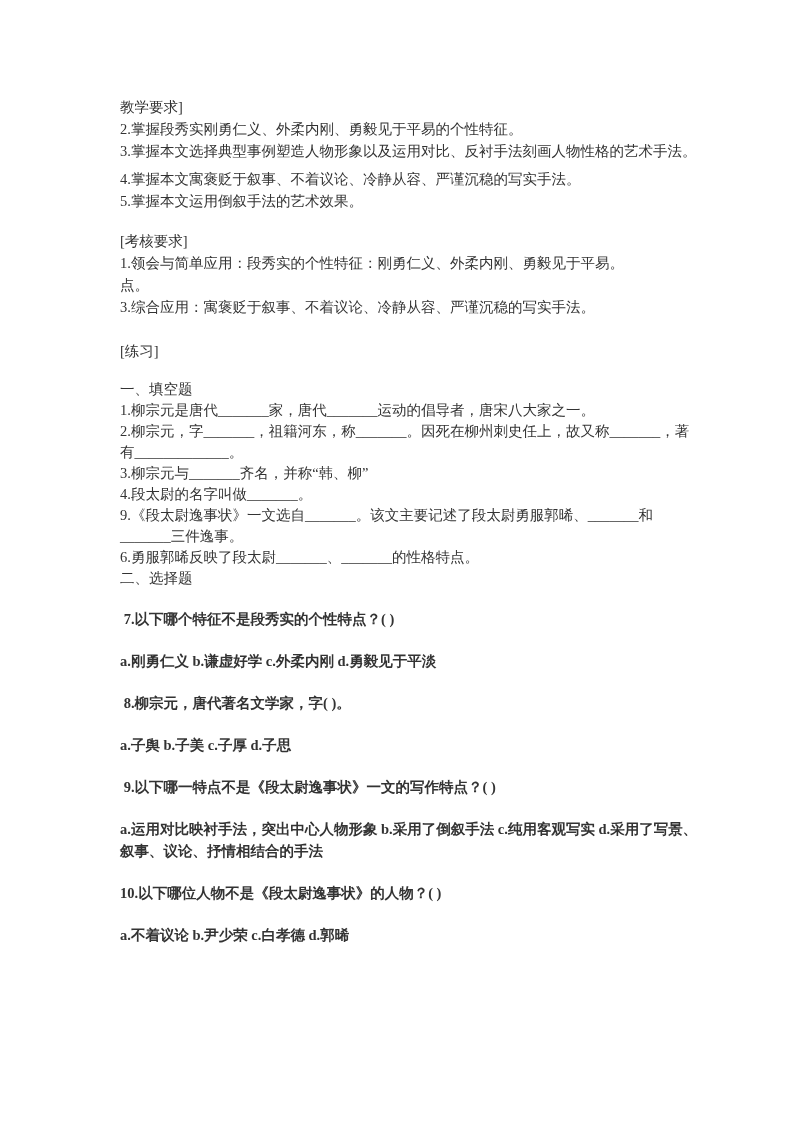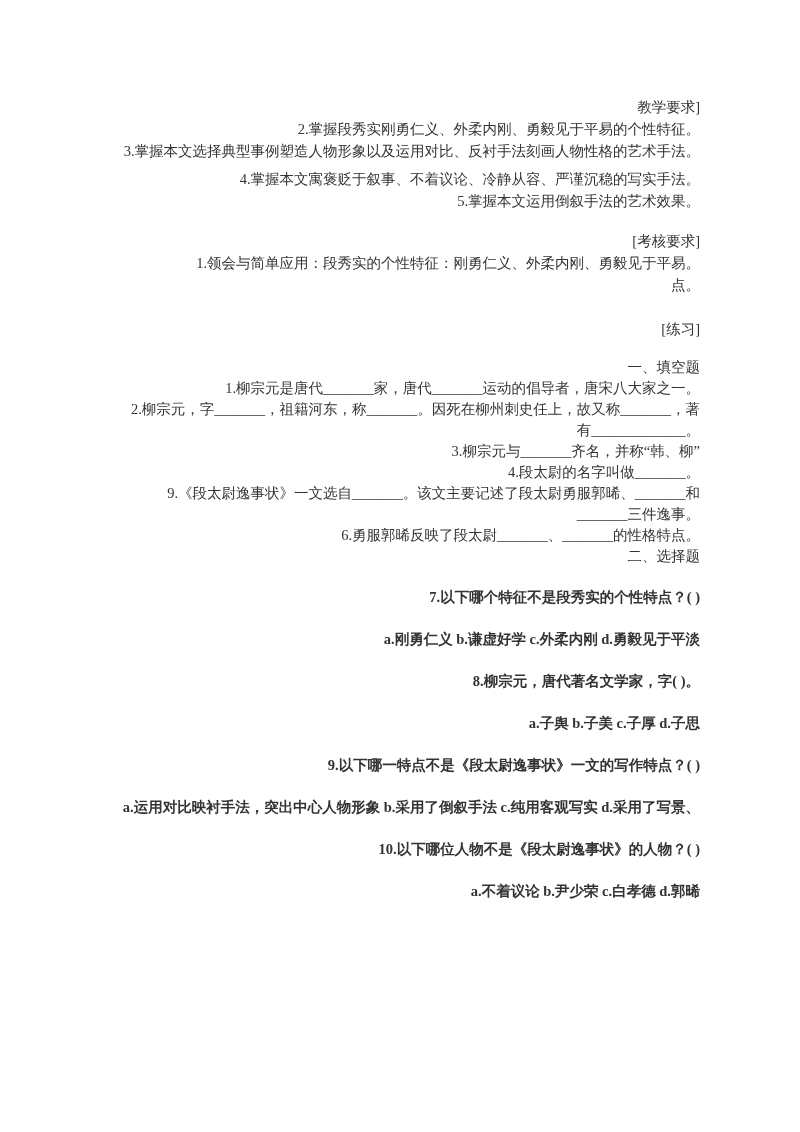--- a/index.html
+++ b/index.html
@@ -19,21 +19,20 @@
     padding: 96px 100px 0 120px;
     background: #ffffff;
     color: #333333;
     font-family: "Liberation Serif", "DejaVu Serif", serif;
     font-size: 14.5px;
   }
   .line {
     white-space: pre;
     height: 22px;
     line-height: 22px;
-    text-align: right;
   }
   .tight .line {
     height: 21px;
     line-height: 21px;
   }
   .sp6  { height: 6px;  }
   .sp17 { height: 17px; }
   .sp18 { height: 18px; }
   .sp19 { height: 19px; }
   .sp22 { height: 22px; }
@@ -52,20 +51,21 @@
     <div class="line">4.掌握本文寓褒贬于叙事、不着议论、冷静从容、严谨沉稳的写实手法。</div>
     <div class="line">5.掌握本文运用倒叙手法的艺术效果。</div>
   </div>
 
   <div class="sp18"></div>
 
   <div class="section">
     <div class="line">[考核要求]</div>
     <div class="line">1.领会与简单应用：段秀实的个性特征：刚勇仁义、外柔内刚、勇毅见于平易。</div>
     <div class="line">点。</div>
+    <div class="line">3.综合应用：寓褒贬于叙事、不着议论、冷静从容、严谨沉稳的写实手法。</div>
   </div>
 
   <div class="sp22"></div>
 
   <div class="section">
     <div class="line">[练习]</div>
   </div>
 
   <div class="sp17"></div>
 
@@ -98,20 +98,21 @@
     </div>
     <div class="qa-block">
       <div class="line">a.子舆 b.子美 c.子厚 d.子思</div>
     </div>
 
     <div class="qa-block">
       <div class="line"> 9.以下哪一特点不是《段太尉逸事状》一文的写作特点？( )</div>
     </div>
     <div class="qa-block">
       <div class="line">a.运用对比映衬手法，突出中心人物形象 b.采用了倒叙手法 c.纯用客观写实 d.采用了写景、</div>
+      <div class="line">叙事、议论、抒情相结合的手法</div>
     </div>
 
     <div class="qa-block">
       <div class="line">10.以下哪位人物不是《段太尉逸事状》的人物？( )</div>
     </div>
     <div class="qa-block">
       <div class="line">a.不着议论 b.尹少荣 c.白孝德 d.郭晞</div>
     </div>
 
   </div>

